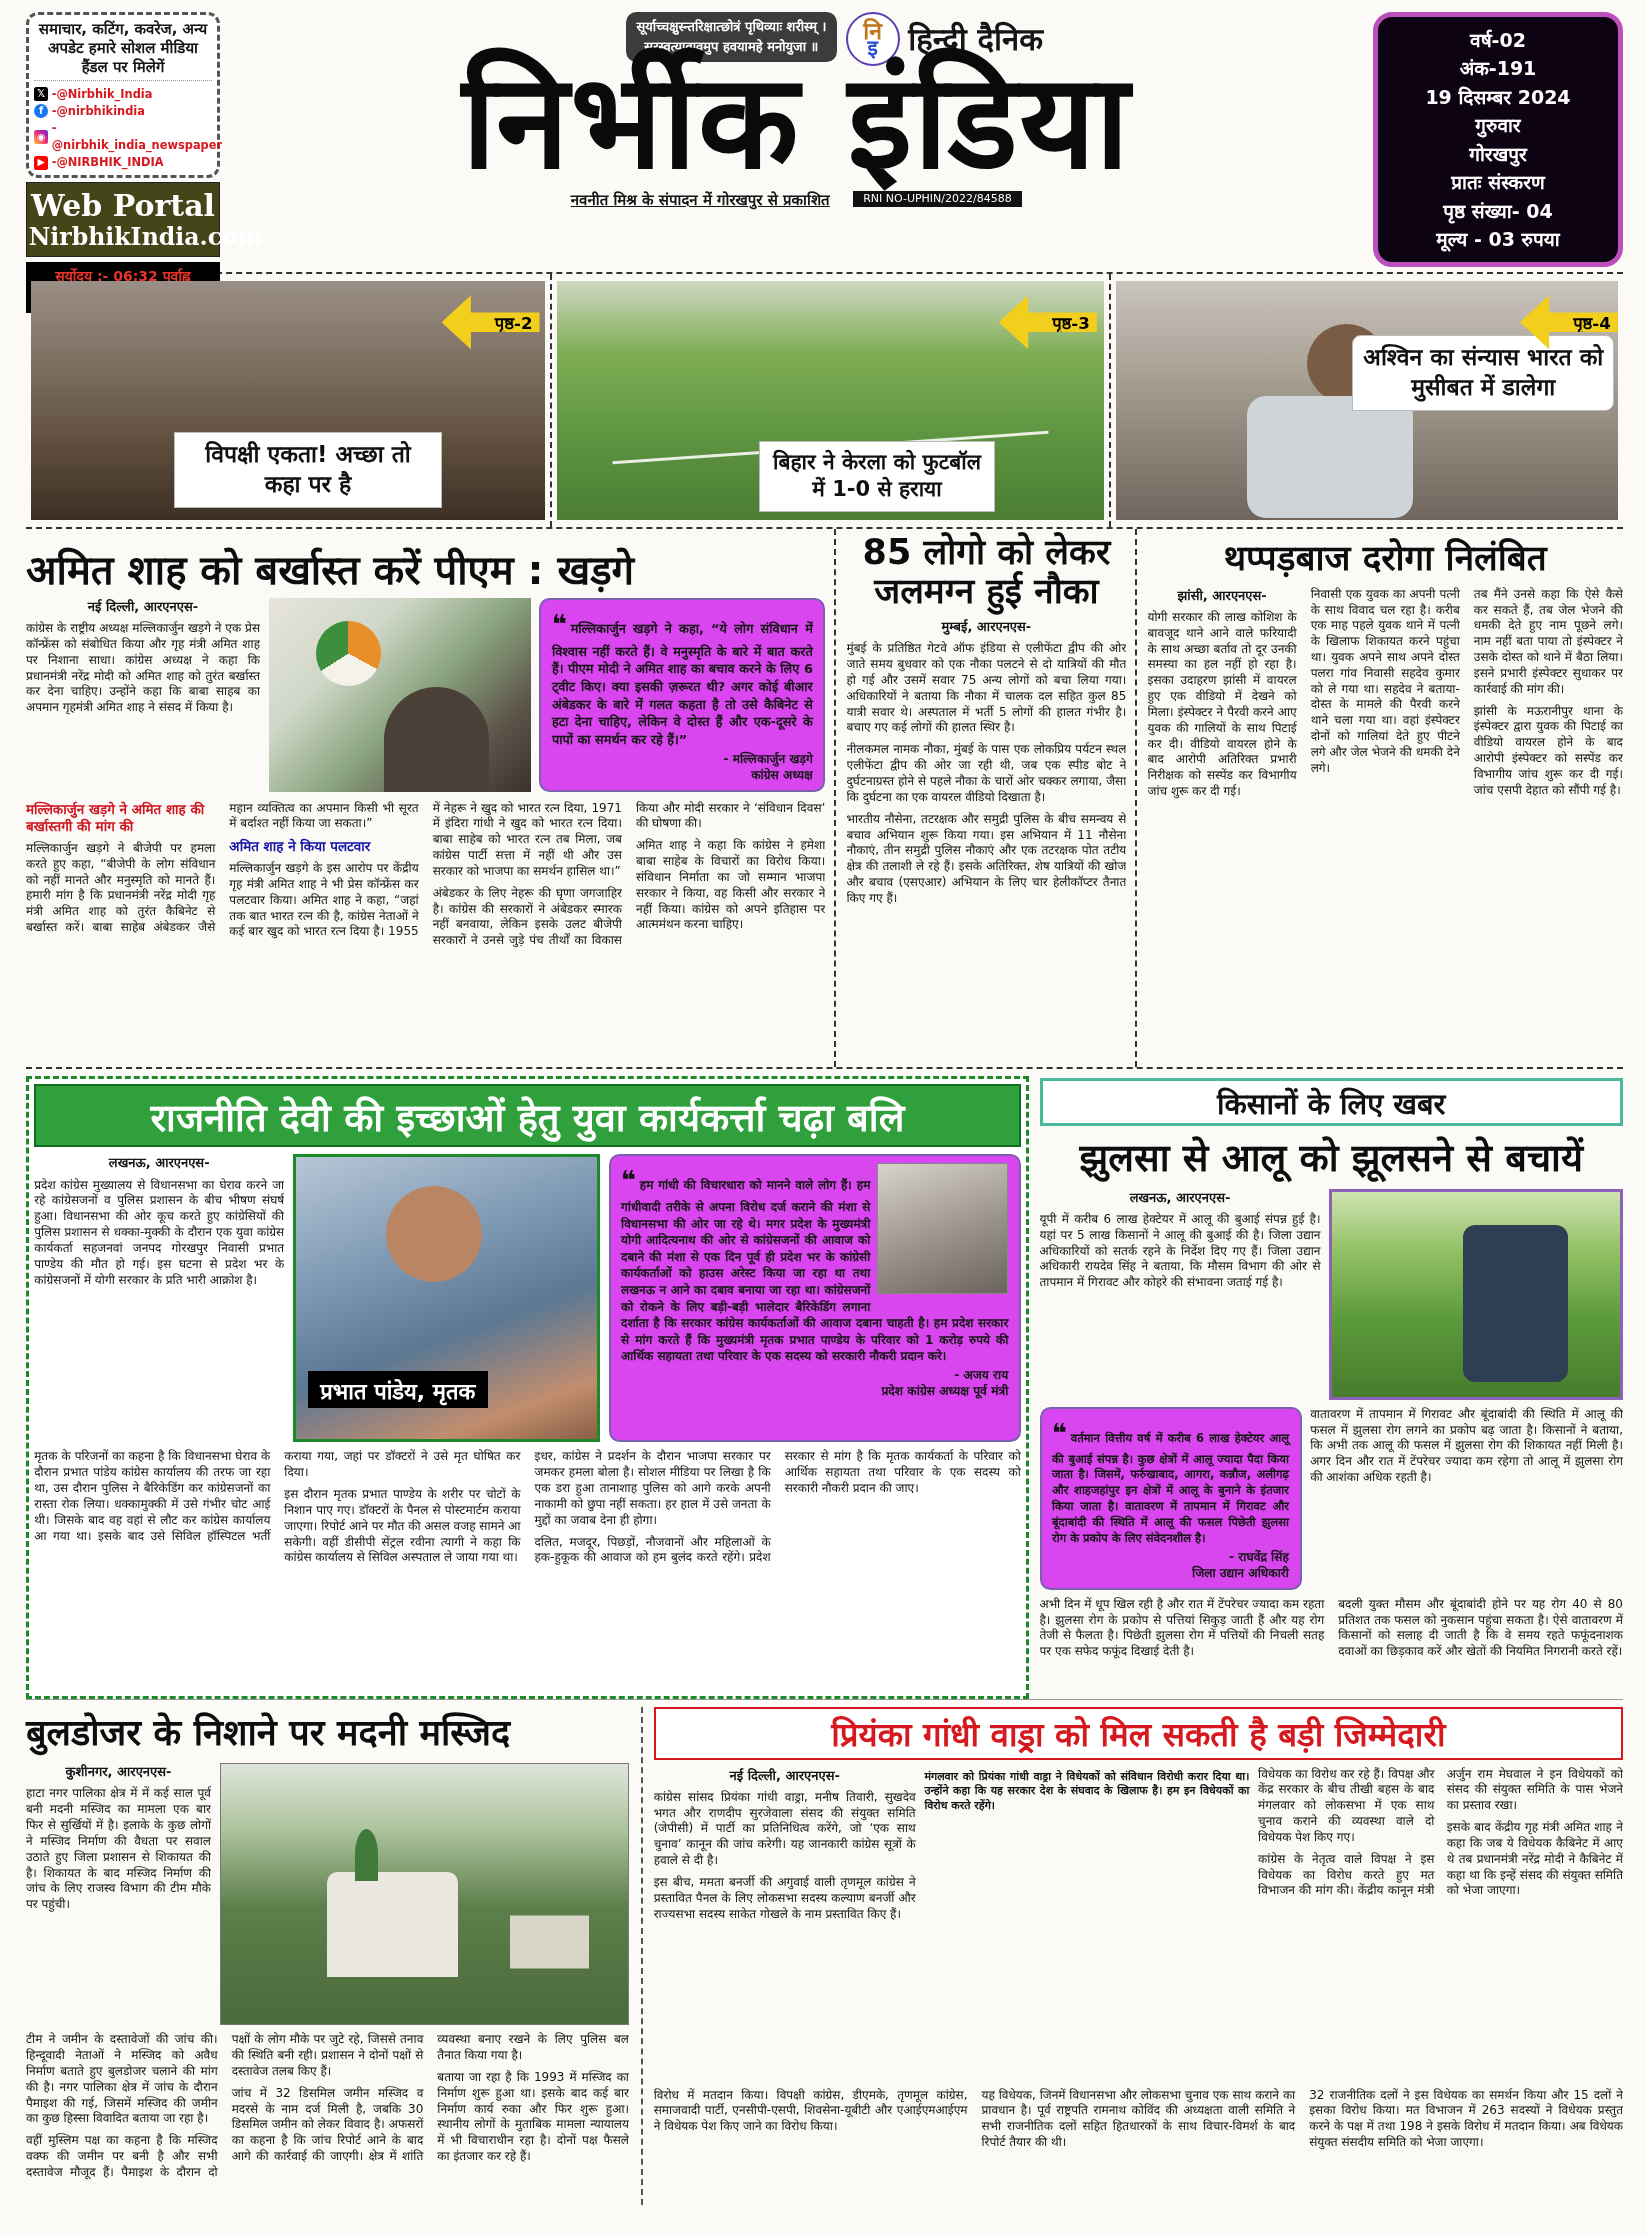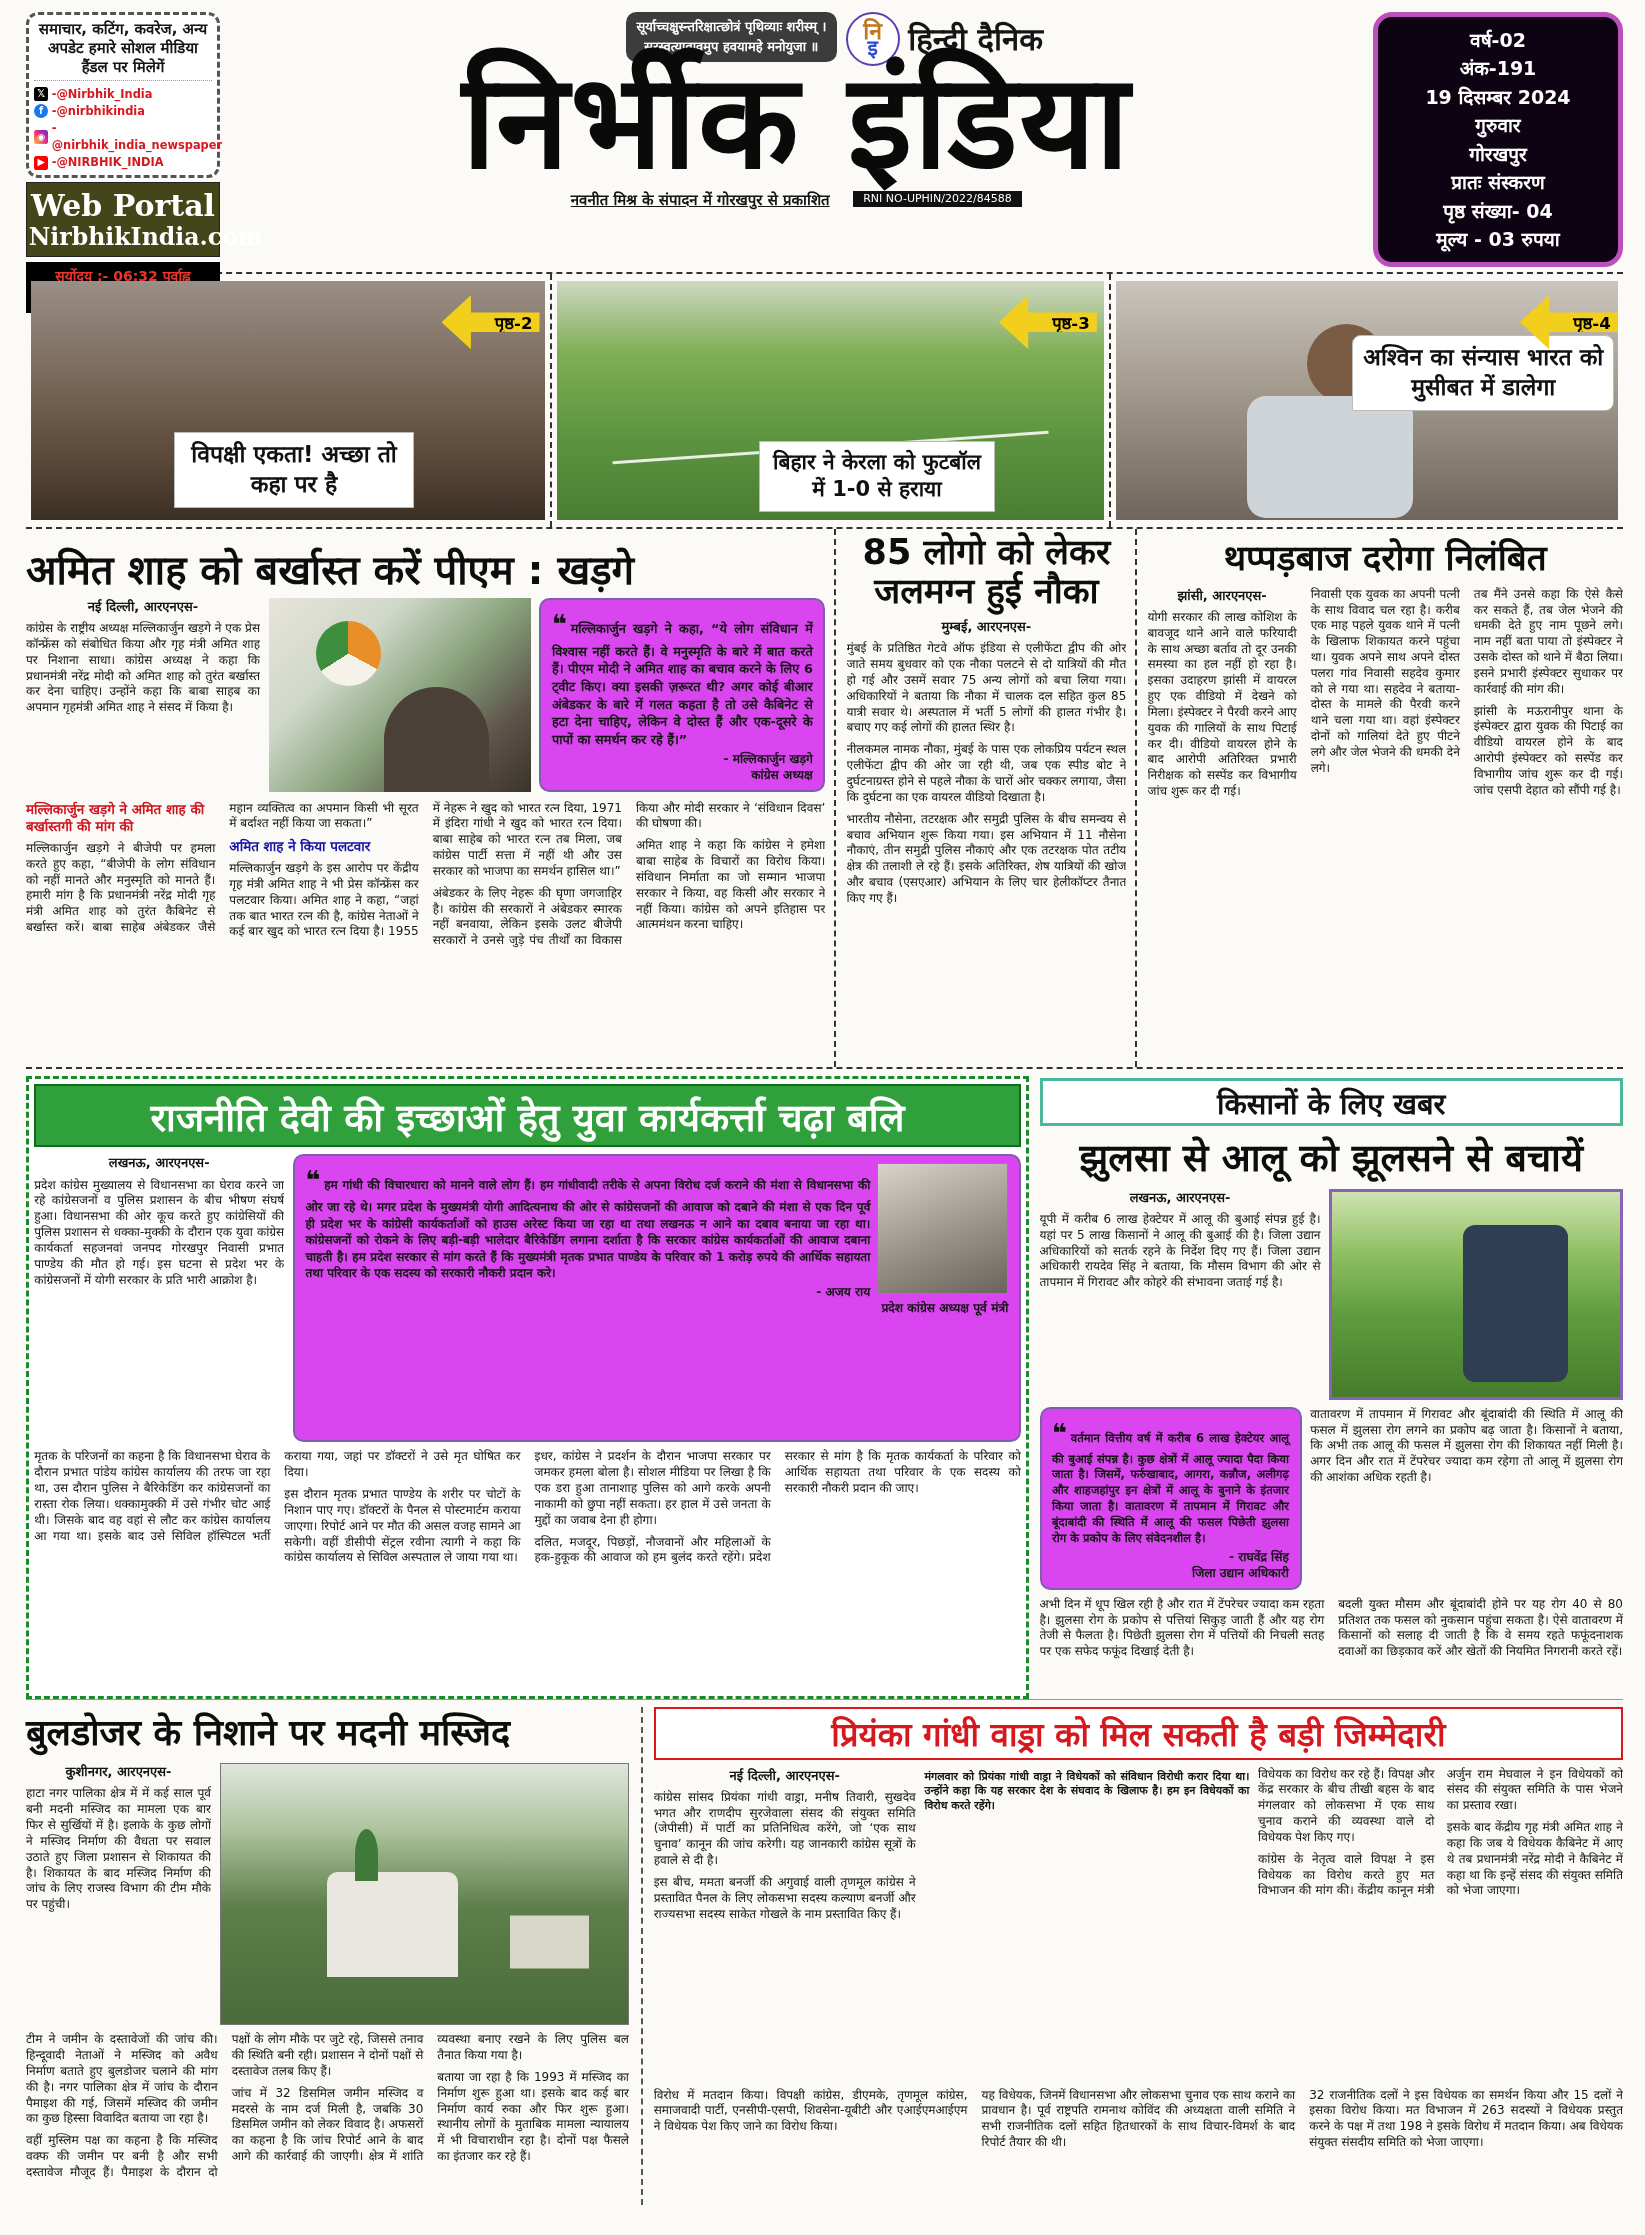--- a/index.html
+++ b/index.html
@@ -52,21 +52,21 @@
   .photo { position:relative; overflow:hidden; }
   .strip .photo { height:100%; }
   .p-parliament { background:linear-gradient(180deg,#9a8f86 0%,#7d6e5f 35%,#5e4d3c 70%,#3c2f24 100%); }
   .p-football  { background:linear-gradient(180deg,#cfd8c2 0%,#7fae55 30%,#5d9440 65%,#4a7d33 100%); }
   .p-football::after { content:""; position:absolute; left:10%; bottom:30%; width:80%; height:2.6px; background:#e9efe2; transform:rotate(-4deg); }
   .p-ashwin { background:linear-gradient(180deg,#c9c4bd 0%,#a89f93 40%,#6f655c 100%); }
   .p-ashwin::before { content:""; position:absolute; top:18%; left:38%; width:79px; height:79px; border-radius:50%; background:#7a5b43; }
   .p-ashwin::after { content:""; position:absolute; top:48%; left:26%; width:166px; height:122px; border-radius:19px; background:#cfd4d8; }
   .cap { position:absolute; background:#fff; color:#111; font-weight:900; text-align:center; padding:7px 8.7px;
          font-size:23px; line-height:1.3; border:0.9px solid #bbb; }
-  .cap1 { left:148px; bottom:19px; width:240px; }
+  .cap1 { left:148px; bottom:19px; width:268px; }
   .cap2 { right:114px; bottom:15.7px; width:236px; font-size:21px; }
   .cap3 { right:8.7px; top:61px; width:262px; border-radius:8.7px 8.7px 8.7px 0; }
   .arrow { position:absolute; width:98px; height:54px; background:#f2cf1d; top:21px;
            clip-path:polygon(0 50%, 30% 0, 30% 32%, 100% 32%, 100% 68%, 30% 68%, 30% 100%);
            display:flex; align-items:center; justify-content:flex-end; }
   .arrow span { font-size:16.6px; font-weight:900; color:#000; padding-right:7px; }
   .ar1 { right:10.5px; } .ar2 { right:12.2px; } .ar3 { right:5.2px; }
 
   
   .date-bold p:first-child { text-align:center; font-weight:bold; font-size:13px; }
@@ -285,20 +285,23 @@
   </section>
 
   <section class="row2">
 
     <article class="art-rajniti">
       <div class="banner">राजनीति देवी की इच्छाओं हेतु युवा कार्यकर्त्ता चढ़ा बलि</div>
       <div class="r-top">
         <div class="r-col btxt date-bold">
           <div class="plist"><p>लखनऊ, आरएनएस-</p><p>प्रदेश कांग्रेस मुख्यालय से विधानसभा का घेराव करने जा रहे कांग्रेसजनों व पुलिस प्रशासन के बीच भीषण संघर्ष हुआ। विधानसभा की ओर कूच करते हुए कांग्रेसियों की पुलिस प्रशासन से धक्का-मुक्की के दौरान एक युवा कांग्रेस कार्यकर्ता सहजनवां जनपद गोरखपुर निवासी प्रभात पाण्डेय की मौत हो गई। इस घटना से प्रदेश भर के कांग्रेसजनों में योगी सरकार के प्रति भारी आक्रोश है।</p></div>
         </div>
+        <div class="photo p-prabhat">
+          <span class="pcap">प्रभात पांडेय, मृतक</span>
+        </div>
         <div class="quote qb-r">
           <div class="photo p-ajay"></div>
           <div class="qtext">हम गांधी की विचारधारा को मानने वाले लोग हैं। हम गांधीवादी तरीके से अपना विरोध दर्ज कराने की मंशा से विधानसभा की ओर जा रहे थे। मगर प्रदेश के मुख्यमंत्री योगी आदित्यनाथ की ओर से कांग्रेसजनों की आवाज को दबाने की मंशा से एक दिन पूर्व ही प्रदेश भर के कांग्रेसी कार्यकर्ताओं को हाउस अरेस्ट किया जा रहा था तथा लखनऊ न आने का दबाव बनाया जा रहा था। कांग्रेसजनों को रोकने के लिए बड़ी-बड़ी भालेदार बैरिकेडिंग लगाना दर्शाता है कि सरकार कांग्रेस कार्यकर्ताओं की आवाज दबाना चाहती है। हम प्रदेश सरकार से मांग करते हैं कि मुख्यमंत्री मृतक प्रभात पाण्डेय के परिवार को 1 करोड़ रुपये की आर्थिक सहायता तथा परिवार के एक सदस्य को सरकारी नौकरी प्रदान करे।</div>
           <div class="qattr">
             <span>- अजय राय</span><br>
             <span>प्रदेश कांग्रेस अध्यक्ष पूर्व मंत्री</span>
           </div>
         </div>
       </div>
       <div class="r-lower btxt">

